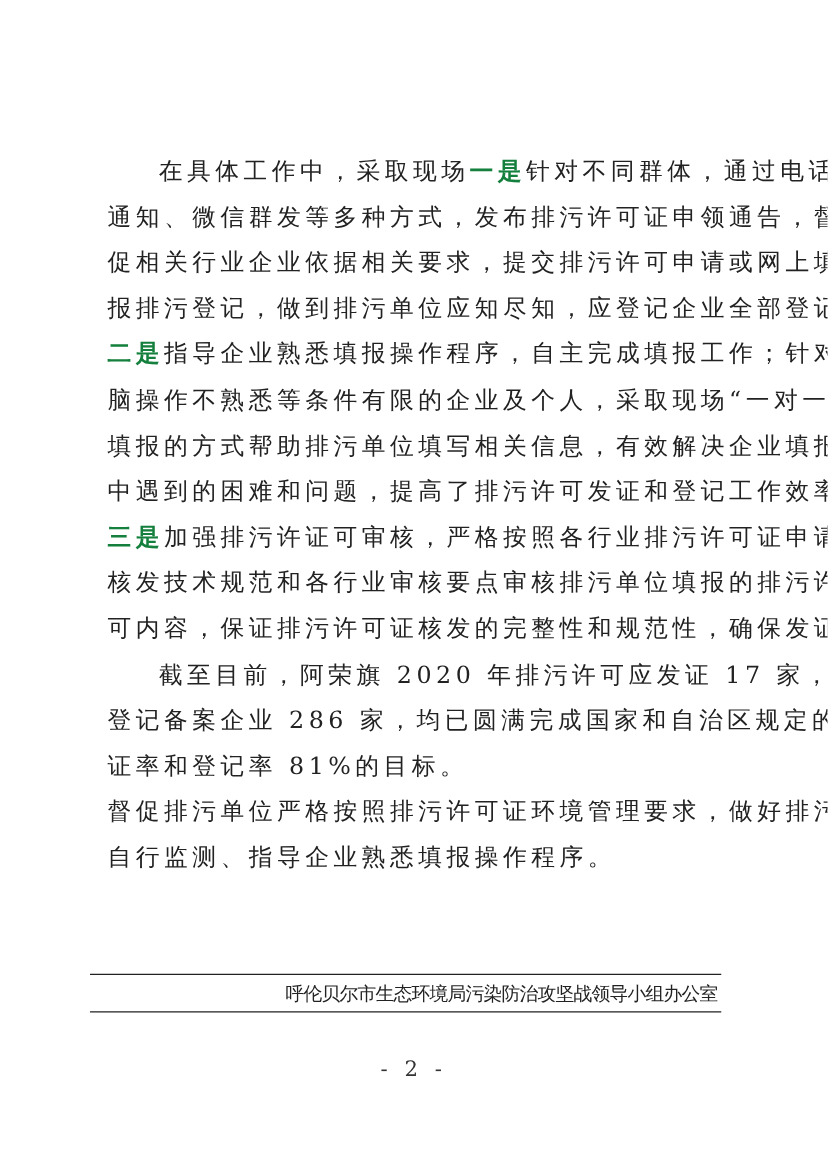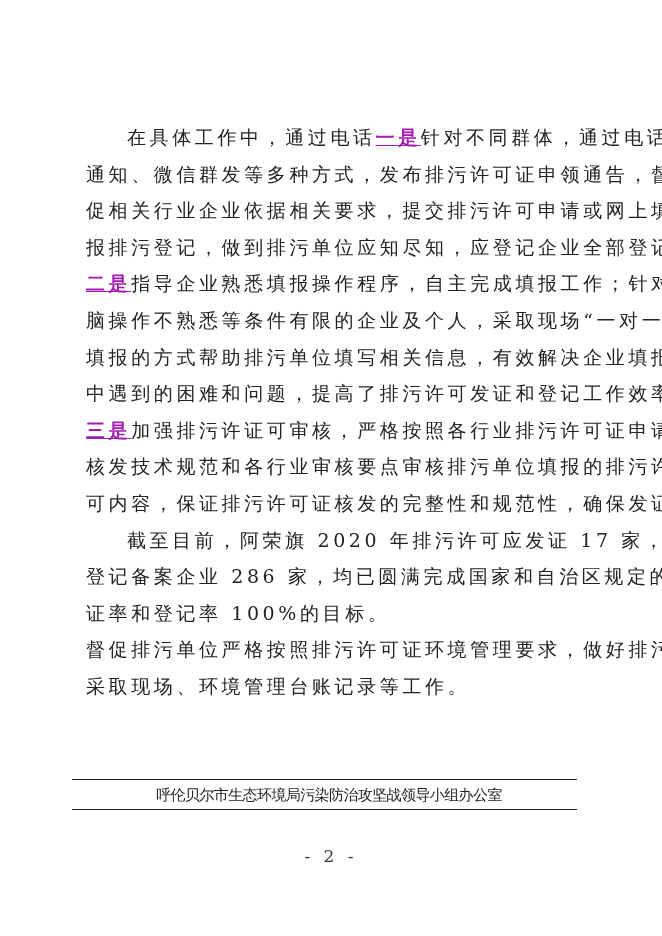--- a/index.html
+++ b/index.html
@@ -38,43 +38,42 @@
       color: #222;
     }
     .line.last {
       text-align-last: left;
     }
     .line.indent {
       padding-left: 41px;
     }
     .line b {
       font-weight: bold;
-      color: #a21caf;
+      color: #15803d;
       font-family: "DejaVu Sans", "Liberation Sans", sans-serif;
-      text-decoration: underline;
     }
     .footer-rule {
       position: absolute;
       left: 72px;
       width: 505px;
       height: 0;
       border-top: 1.4px solid #222;
     }
     .footer-rule.top { top: 779px; }
     .footer-rule.bottom { top: 809px; }
     .footer-text {
       position: absolute;
       left: 84px;
       top: 784px;
       width: 490px;
       height: 22px;
       line-height: 22px;
       font-size: 15px;
       display: flex;
-      justify-content: center;
+      justify-content: flex-end;
       color: #222;
       white-space: nowrap;
     }
     .footer-issuer { letter-spacing: -0.6px; }
     .footer-date { letter-spacing: 0.2px; }
     .page-number {
       position: absolute;
       left: 0;
       width: 662px;
       top: 846px;
@@ -83,36 +82,36 @@
       color: #333;
       letter-spacing: 4px;
     }
   </style>
 </head>
 <body>
 
 <div class="page">
 
   <div class="body-text">
-    <div class="line indent"><span>在具体工作中，通过电话</span><b>一是</b><span>针对不同群体，通过电话</span></div>
+    <div class="line indent"><span>在具体工作中，采取现场</span><b>一是</b><span>针对不同群体，通过电话</span></div>
     <div class="line"><span>通知、微信群发等多种方式，发布排污许可证申领通告，督</span></div>
     <div class="line"><span>促相关行业企业依据相关要求，提交排污许可申请或网上填</span></div>
     <div class="line"><span>报排污登记，做到排污单位应知尽知，应登记企业全部登记。</span></div>
     <div class="line"><b>二是</b><span>指导企业熟悉填报操作程序，自主完成填报工作；针对电</span></div>
     <div class="line"><span>脑操作不熟悉等条件有限的企业及个人，采取现场“一对一”</span></div>
     <div class="line"><span>填报的方式帮助排污单位填写相关信息，有效解决企业填报</span></div>
     <div class="line"><span>中遇到的困难和问题，提高了排污许可发证和登记工作效率。</span></div>
     <div class="line"><b>三是</b><span>加强排污许证可审核，严格按照各行业排污许可证申请与</span></div>
     <div class="line"><span>核发技术规范和各行业审核要点审核排污单位填报的排污许</span></div>
     <div class="line"><span>可内容，保证排污许可证核发的完整性和规范性，确保发证</span></div>
     <div class="line indent"><span>截至目前，阿荣旗 2020 年排污许可应发证 17 家，完成</span></div>
     <div class="line"><span>登记备案企业 286 家，均已圆满完成国家和自治区规定的发</span></div>
-    <div class="line last"><span>证率和登记率 100%的目标。</span></div>
+    <div class="line last"><span>证率和登记率 81%的目标。</span></div>
     <div class="line"><span>督促排污单位严格按照排污许可证环境管理要求，做好排污、</span></div>
-    <div class="line last"><span>采取现场、环境管理台账记录等工作。</span></div>
+    <div class="line last"><span>自行监测、指导企业熟悉填报操作程序。</span></div>
   </div>
 
   <div class="footer-rule top"></div>
   <div class="footer-text">
     <span class="footer-issuer">呼伦贝尔市生态环境局污染防治攻坚战领导小组办公室</span>
   </div>
   <div class="footer-rule bottom"></div>
 
   <div class="page-number">- 2 -</div>
 </div>

